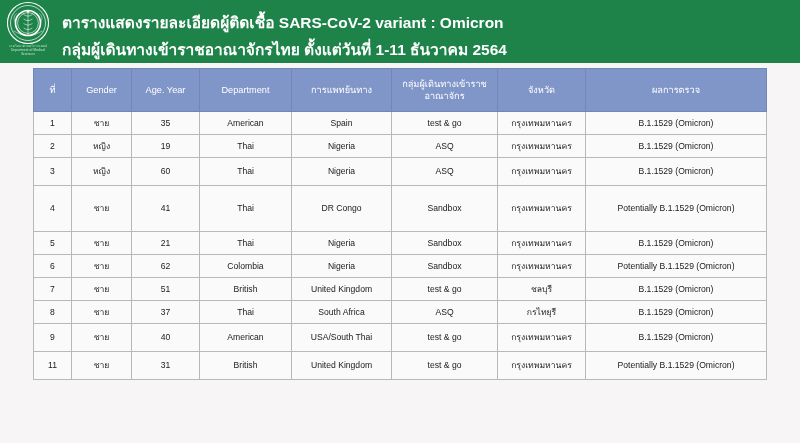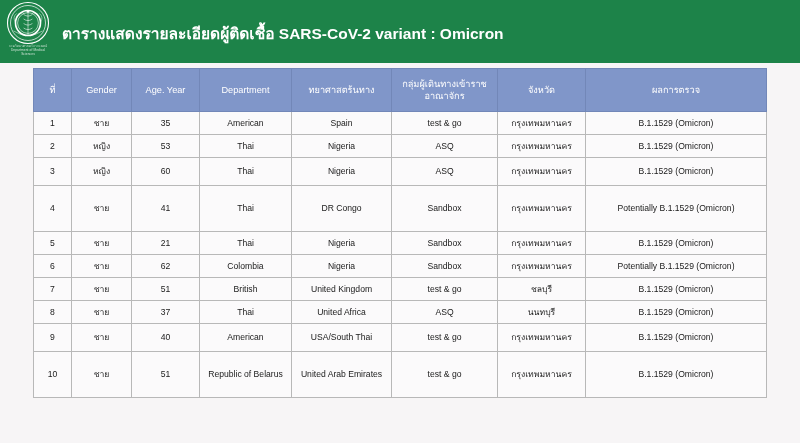--- a/index.html
+++ b/index.html
@@ -37,21 +37,21 @@
     left: 4px;
     top: 44px;
     width: 48px;
     text-align: center;
     font-size: 3.2px;
     line-height: 4.2px;
     color: #cfe4d6;
     letter-spacing: 0.1px;
   }
   .banner-titles {
-    padding-top: 20px;
+    padding-top: 9px;
     padding-left: 6px;
   }
   .banner-titles div {
     color: #ffffff;
     font-size: 15.5px;
     line-height: 27px;
     font-weight: bold;
     white-space: nowrap;
   }
 
@@ -128,20 +128,21 @@
         <path d="M15.5 23 q -3.4 -6.2 1.2 -9.6"></path>
         <path d="M40.5 23 q 3.4 -6.2 -1.2 -9.6"></path>
       </g>
       <path d="M13.6 31 q 14.4 9.2 28.8 0" fill="none" stroke="#ffffff" stroke-width="0.5"></path>
     </svg>
     <div class="logo-caption">กรมวิทยาศาสตร์การแพทย์
 Department of Medical Sciences</div>
   </div>
   <div class="banner-titles">
     <div>ตารางแสดงรายละเอียดผู้ติดเชื้อ SARS-CoV-2 variant : Omicron</div>
+    <div>กลุ่มผู้เดินทางเข้าราชอาณาจักรไทย ตั้งแต่วันที่ 1-11 ธันวาคม 2564</div>
   </div>
 </div>
 
 <div class="table-wrap">
   <table class="data">
     <colgroup>
       <col class="c-no">
         <col class="c-gen">
         <col class="c-age">
         <col class="c-nat">
@@ -149,41 +150,41 @@
         <col class="c-grp">
         <col class="c-prov">
         <col class="c-res">
     </colgroup>
     <thead>
       <tr>
         <th>ที่</th>
         <th>Gender</th>
         <th>Age. Year</th>
         <th>Department</th>
-        <th>ทยาศาสตร้นทาง</th>
+        <th>การแพทย้นทาง</th>
         <th>กลุ่มผู้เดินทางเข้าราชอาณาจักร</th>
         <th>จังหวัด</th>
         <th>ผลการตรวจ</th>
       </tr>
     </thead>
     <tbody>
       <tr class="h-s">
         <td>1</td>
         <td>ชาย</td>
         <td>35</td>
         <td>American</td>
         <td>Spain</td>
         <td>test &amp; go</td>
         <td>กรุงเทพมหานคร</td>
         <td>B.1.1529 (Omicron)</td>
       </tr>
       <tr class="h-s">
         <td>2</td>
         <td>หญิง</td>
-        <td>53</td>
+        <td>19</td>
         <td>Thai</td>
         <td>Nigeria</td>
         <td>ASQ</td>
         <td>กรุงเทพมหานคร</td>
         <td>B.1.1529 (Omicron)</td>
       </tr>
       <tr class="h-m">
         <td>3</td>
         <td>หญิง</td>
         <td>60</td>
@@ -231,40 +232,40 @@
         <td>United Kingdom</td>
         <td>test &amp; go</td>
         <td>ชลบุรี</td>
         <td>B.1.1529 (Omicron)</td>
       </tr>
       <tr class="h-s">
         <td>8</td>
         <td>ชาย</td>
         <td>37</td>
         <td>Thai</td>
-        <td>United Africa</td>
+        <td>South Africa</td>
         <td>ASQ</td>
-        <td>นนทบุรี</td>
+        <td>กรไทยุรี</td>
         <td>B.1.1529 (Omicron)</td>
       </tr>
       <tr class="h-m">
         <td>9</td>
         <td>ชาย</td>
         <td>40</td>
         <td>American</td>
         <td>USA/South Thai</td>
         <td>test &amp; go</td>
         <td>กรุงเทพมหานคร</td>
         <td>B.1.1529 (Omicron)</td>
       </tr>
-      <tr class="h-l">
-        <td>10</td>
-        <td>ชาย</td>
-        <td>51</td>
-        <td>Republic of Belarus</td>
-        <td>United Arab Emirates</td>
-        <td>test &amp; go</td>
-        <td>กรุงเทพมหานคร</td>
-        <td>B.1.1529 (Omicron)</td>
+      <tr class="h-m">
+        <td>11</td>
+        <td>ชาย</td>
+        <td>31</td>
+        <td>British</td>
+        <td>United Kingdom</td>
+        <td>test &amp; go</td>
+        <td>กรุงเทพมหานคร</td>
+        <td>Potentially  B.1.1529 (Omicron)</td>
       </tr>
     </tbody>
   </table>
 </div>
 
 </body></html>

